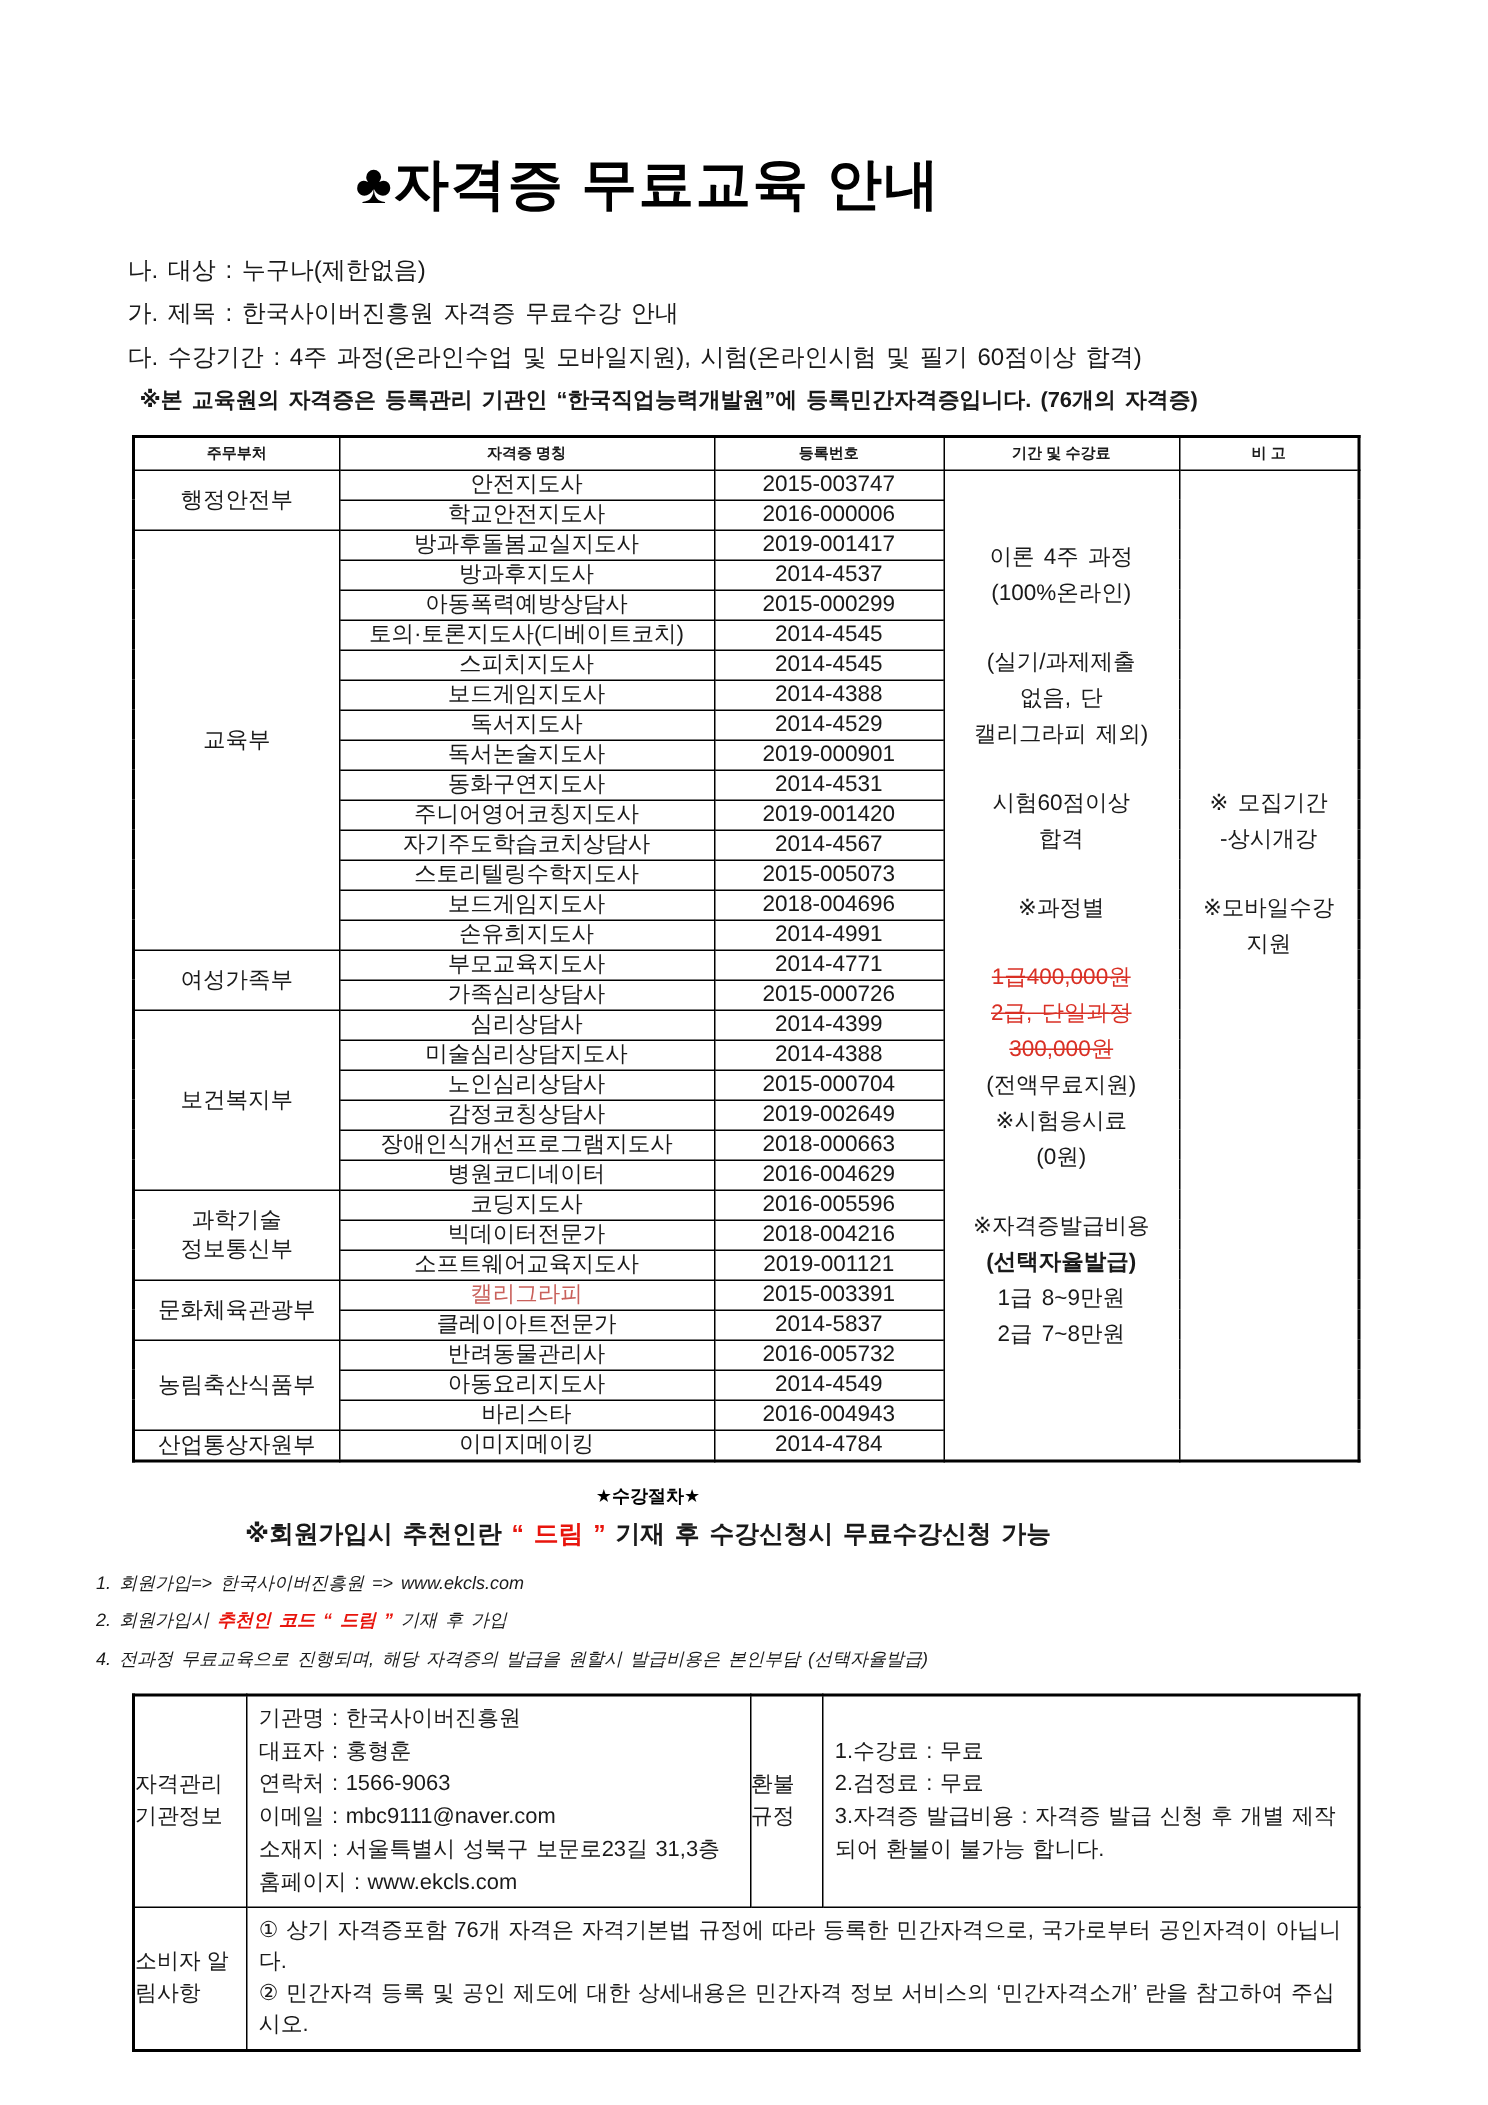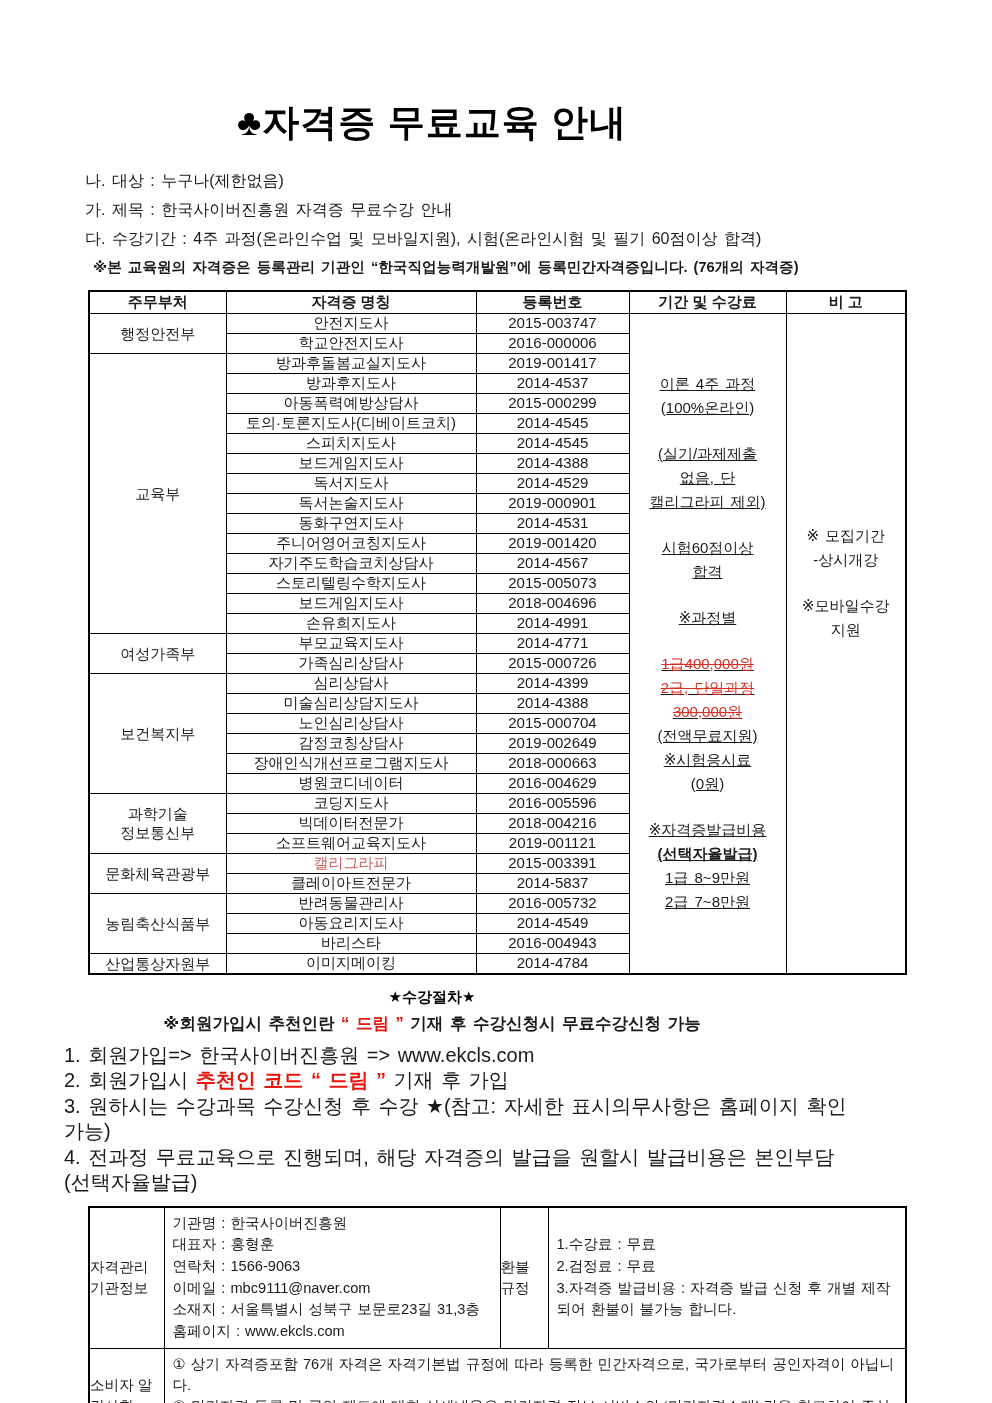--- a/index.html
+++ b/index.html
@@ -41,41 +41,41 @@
     font-size:15px;
   }
   .cert-table th,.cert-table td{
     border:1px solid #000;
     text-align:center;
     vertical-align:middle;
     overflow:hidden;
     white-space:nowrap;
   }
   .cert-table{border:2px solid #000;}
-  .cert-table th{height:22px;font-weight:bold;font-size:15px;}
+  .cert-table th{height:22px;font-weight:bold;font-size:10px;}
   .cert-table td{height:20px;line-height:18px;}
   .cert-table .ministry{white-space:pre-line;line-height:19px;}
   .cert-table .cname.muted-red{color:var(--muted-red);}
   .feecell,.notecell{
     vertical-align:top !important;
     text-align:center;
     white-space:normal !important;
   }
-  .feecell{padding-top:58px;text-decoration:underline;}
+  .feecell{padding-top:46px;}
   .notecell{padding-top:210px;}
   .feecell .ln,.notecell .ln{line-height:24px;height:24px;word-spacing:2px;}
   .feecell .gap,.notecell .gap{height:22px;}
   .ln.red-strike{color:var(--strike-red);text-decoration:line-through;}
   .ln.bold{font-weight:bold;}
 
   
   .procedure{margin-top:9px;}
-  .proc-heading{text-align:center;font-weight:bold;font-size:15px;line-height:26px;color:#000;}
+  .proc-heading{text-align:center;font-weight:bold;font-size:12px;line-height:26px;color:#000;}
   .proc-subtitle{text-align:center;font-weight:bold;font-size:16.5px;line-height:27px;word-spacing:2px;}
-  .proc-list{margin:6px 0 0 64px;font-size:20px;}
+  .proc-list{margin:6px 0 0 64px;font-size:12px;font-style:italic;}
   .proc-list .pitem{line-height:25.5px;word-spacing:2px;}
   span.red{color:var(--red);}
   span.red-bold{color:var(--red);font-weight:bold;}
 
   
   .info-table{
     margin:10px 0 0 88px;
     width:817px;
     font-size:14.6px;
     border:2px solid #000;
@@ -293,21 +293,20 @@
         </tr>
       </tbody>
   </table>
 
   <div class="procedure">
     <div class="proc-heading">★수강절차★</div>
     <div class="proc-subtitle"><span>※회원가입시 추천인란 </span><span class="red">“ 드림 ”</span><span> 기재 후 수강신청시 무료수강신청 가능</span></div>
     <div class="proc-list">
         <p class="pitem"><span>1. 회원가입=&gt; 한국사이버진흥원 =&gt; www.ekcls.com</span></p>
         <p class="pitem"><span>2. 회원가입시 </span><span class="red-bold">추천인 코드 “ 드림 ”</span><span> 기재 후 가입</span></p>
-        <p class="pitem"><span>3. 원하시는 수강과목 수강신청 후 수강 ★(참고: 자세한 표시의무사항은 홈페이지 확인 가능)</span></p>
         <p class="pitem"><span>4. 전과정 무료교육으로 진행되며, 해당 자격증의 발급을 원할시 발급비용은 본인부담 (선택자율발급)</span></p>
       </div>
   </div>
 
   <table class="info-table">
     <colgroup>
       <col style="width:75px">
         <col style="width:336px">
         <col style="width:48px">
         <col style="width:358px">

